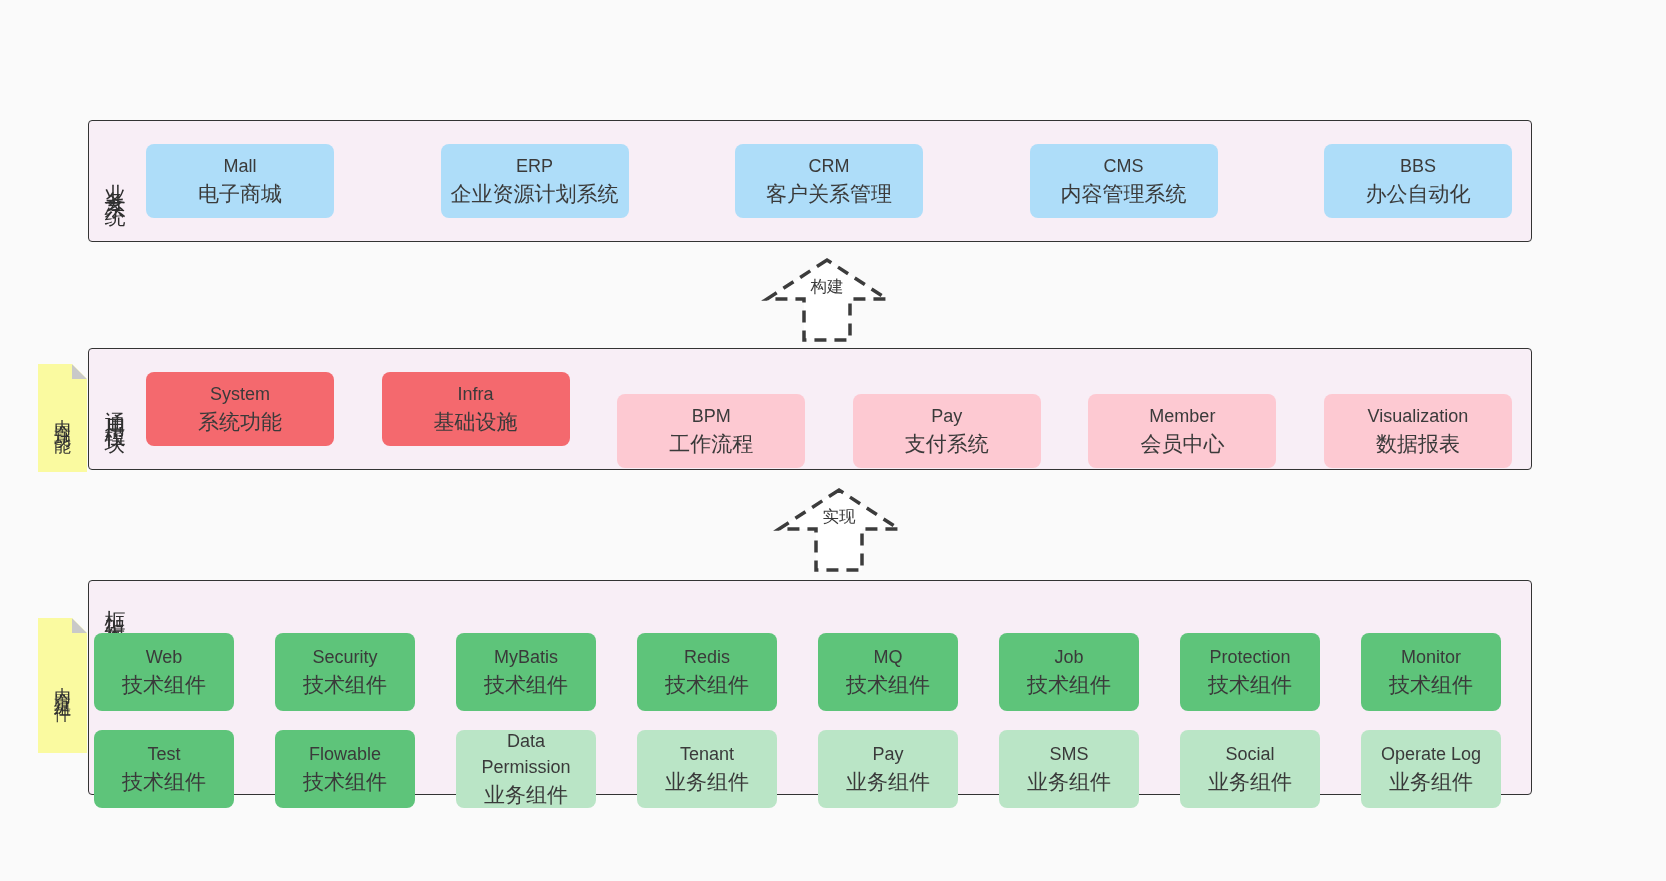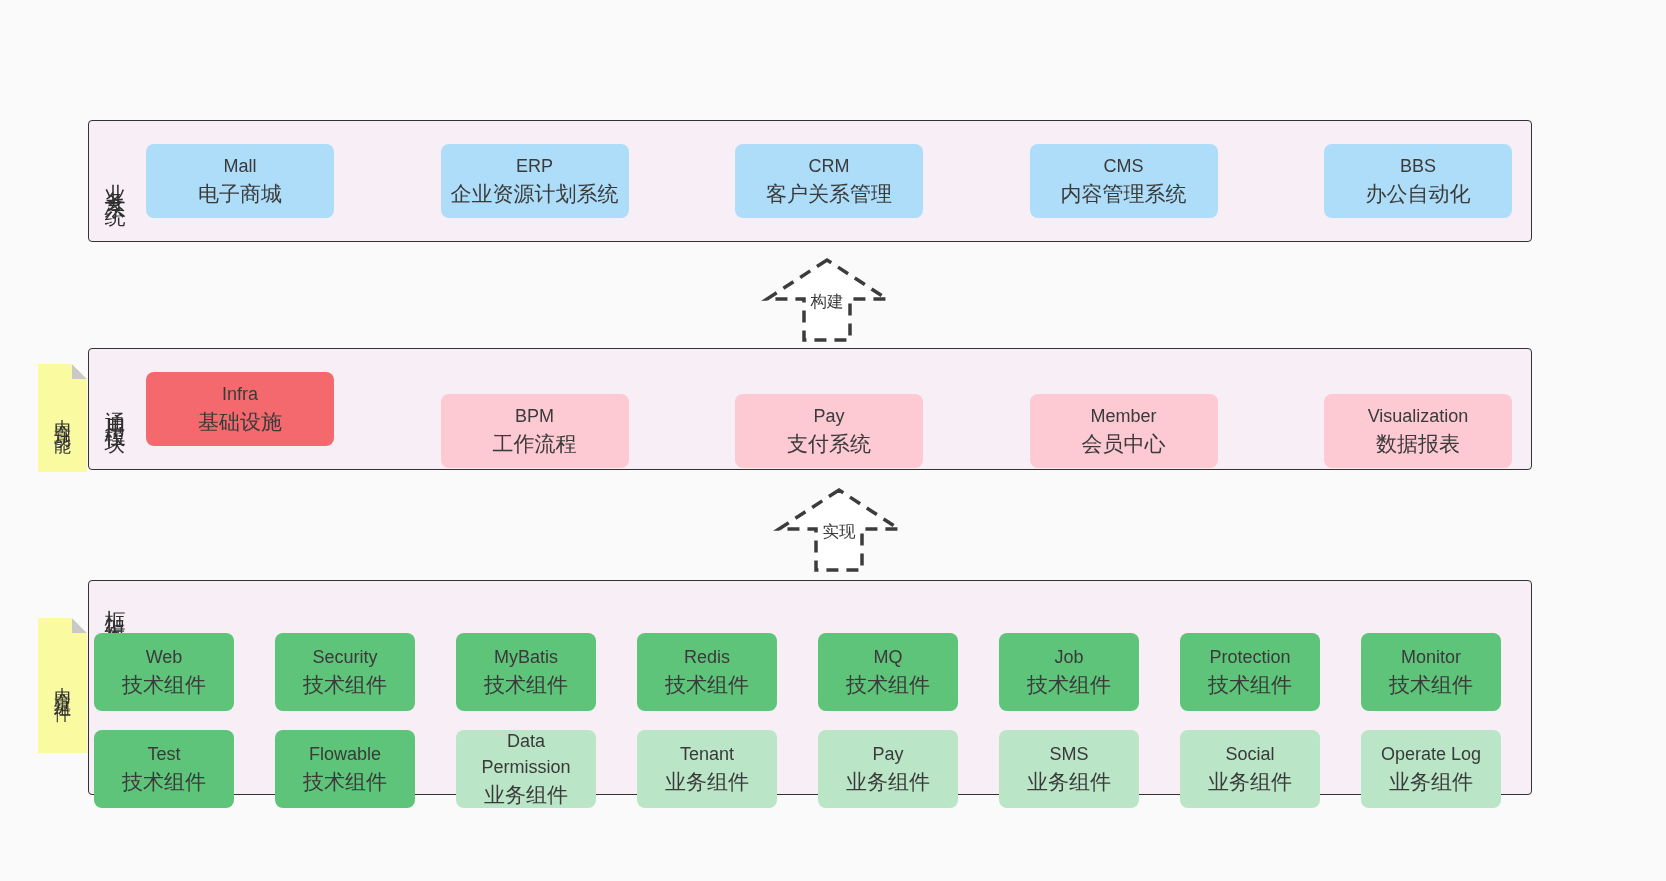--- a/index.html
+++ b/index.html
@@ -59,21 +59,21 @@
     border-style:solid;border-width:0 15px 15px 0;
     border-color:transparent transparent var(--noteFold,#c9c9c9) var(--noteFold,#c9c9c9);
   }
   .note-text{
     writing-mode:vertical-rl;text-orientation:upright;
     font-size:17px;letter-spacing:6px;color:#2f2f2f;
   }
   .arrow{position:absolute;width:138px;height:88px;}
   .arrow svg{display:block;width:100%;height:100%;}
   .arrow-label{
-    position:absolute;left:50%;top:35px;transform:translateX(-50%);
+    position:absolute;left:50%;top:20px;transform:translateX(-50%);
     background:#fff;padding:0 3px;font-size:16.5px;color:#3a3a3a;white-space:nowrap;
   }
 </style>
 </head>
 <body>
 
 <div class="section" style="top:120px;height:122px;">
   <div class="sec-label">业务系统</div>
   <div class="boxes-row">
     <div class="box box-wide blue">
@@ -107,20 +107,24 @@
 </div>
 
 <div class="sticky-note" style="top:364px;height:108px;">
   <div class="note-fold"></div>
   <div class="note-text">内置功能</div>
 </div>
 <div class="section" style="top:348px;height:122px;">
   <div class="sec-label">通用模块</div>
   <div class="boxes-row">
     <div class="box box-wide red">
+      <div class="box-name">System</div>
+      <div class="box-desc">系统功能</div>
+    </div>
+    <div class="box box-wide red">
       <div class="box-name">Infra</div>
       <div class="box-desc">基础设施</div>
     </div>
     <div class="box box-wide pink">
       <div class="box-name">BPM</div>
       <div class="box-desc">工作流程</div>
     </div>
     <div class="box box-wide pink">
       <div class="box-name">Pay</div>
       <div class="box-desc">支付系统</div>

